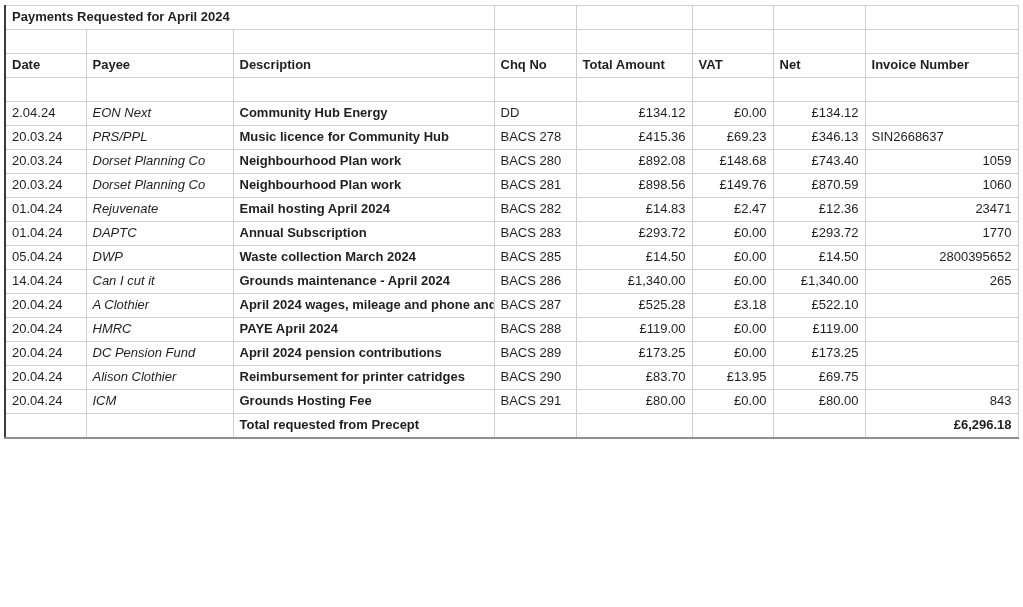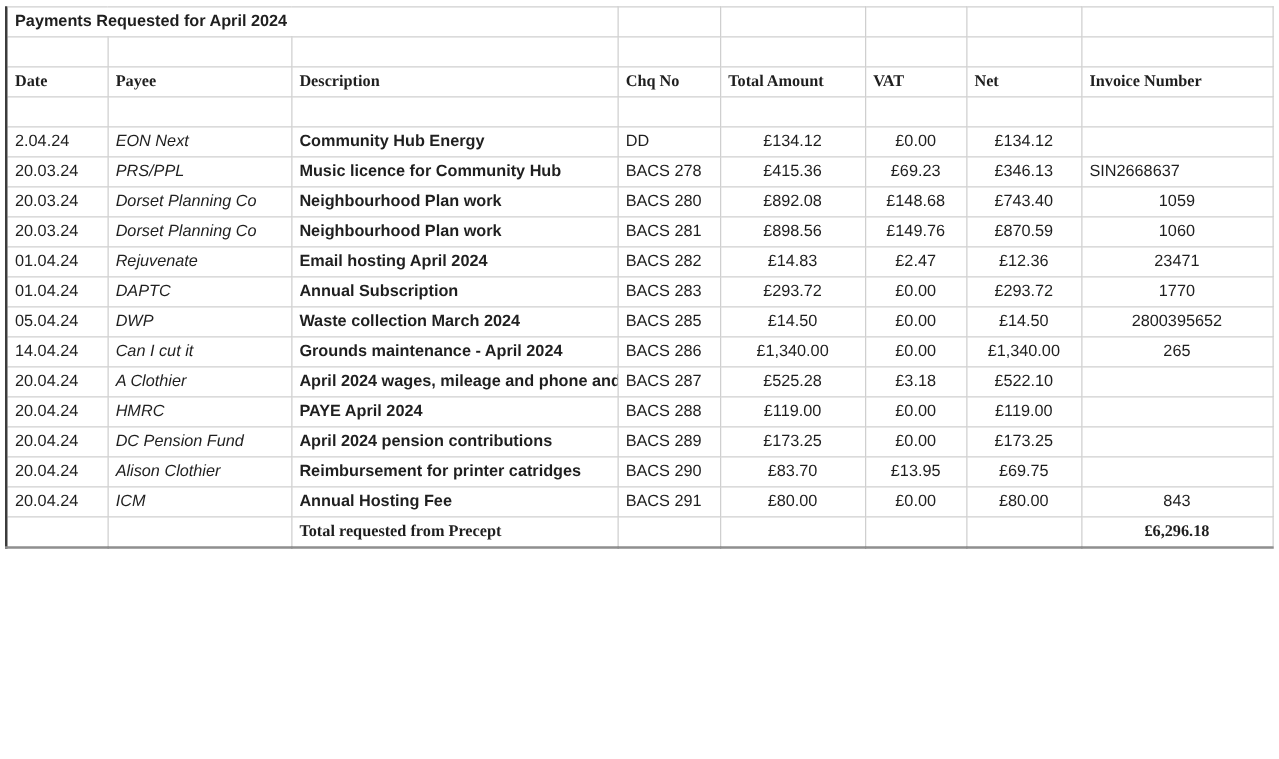--- a/index.html
+++ b/index.html
@@ -28,23 +28,23 @@
     color: #1f1f1f;
     vertical-align: bottom;
     padding: 1px 6px 3px 6px;
     height: 19px;
     overflow: hidden;
     white-space: nowrap;
   }
   table.grid tr { height: 24px; }
   td.wrap { white-space: pre-line; font-weight: bold; }
   td.clip { white-space: nowrap; overflow: hidden; font-style: italic; }
-  .bold { font-weight: 700; font-family: Liberation Serif, serif; }
+  .bold { font-weight: 700; }
   .left { text-align: left; }
-  .right { text-align: center; }
+  .right { text-align: right; }
   td.title-cell {
     border: 2px solid #262626;
     font-weight: 700;
     font-size: 13.5px;
   }
 </style>
 </head>
 <body>
 
 <div class="sheet">
@@ -218,21 +218,21 @@
 catridges</td>
           <td class="left">BACS 290</td>
           <td class="right">£83.70</td>
           <td class="right">£13.95</td>
           <td class="right">£69.75</td>
           <td class="right"></td>
         </tr>
         <tr>
           <td class="left">20.04.24</td>
           <td class="left clip">ICM</td>
-          <td class="left wrap">Annual Hosting Fee</td>
+          <td class="left wrap">Grounds Hosting Fee</td>
           <td class="left">BACS 291</td>
           <td class="right">£80.00</td>
           <td class="right">£0.00</td>
           <td class="right">£80.00</td>
           <td class="right">843</td>
         </tr>
         <tr>
           <td></td>
           <td></td>
           <td class="bold left">Total requested from Precept</td>

